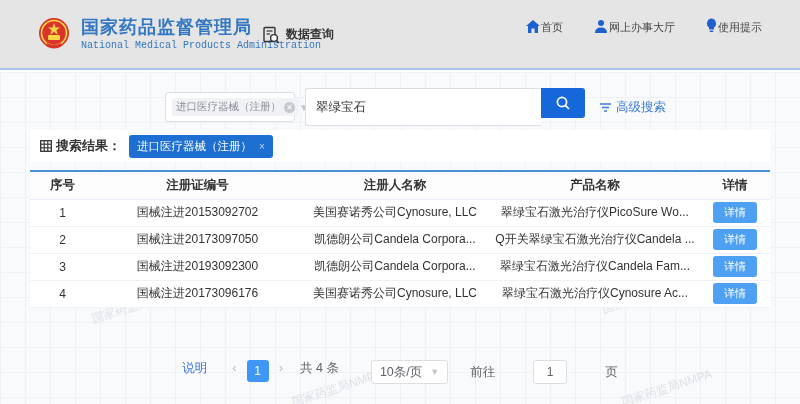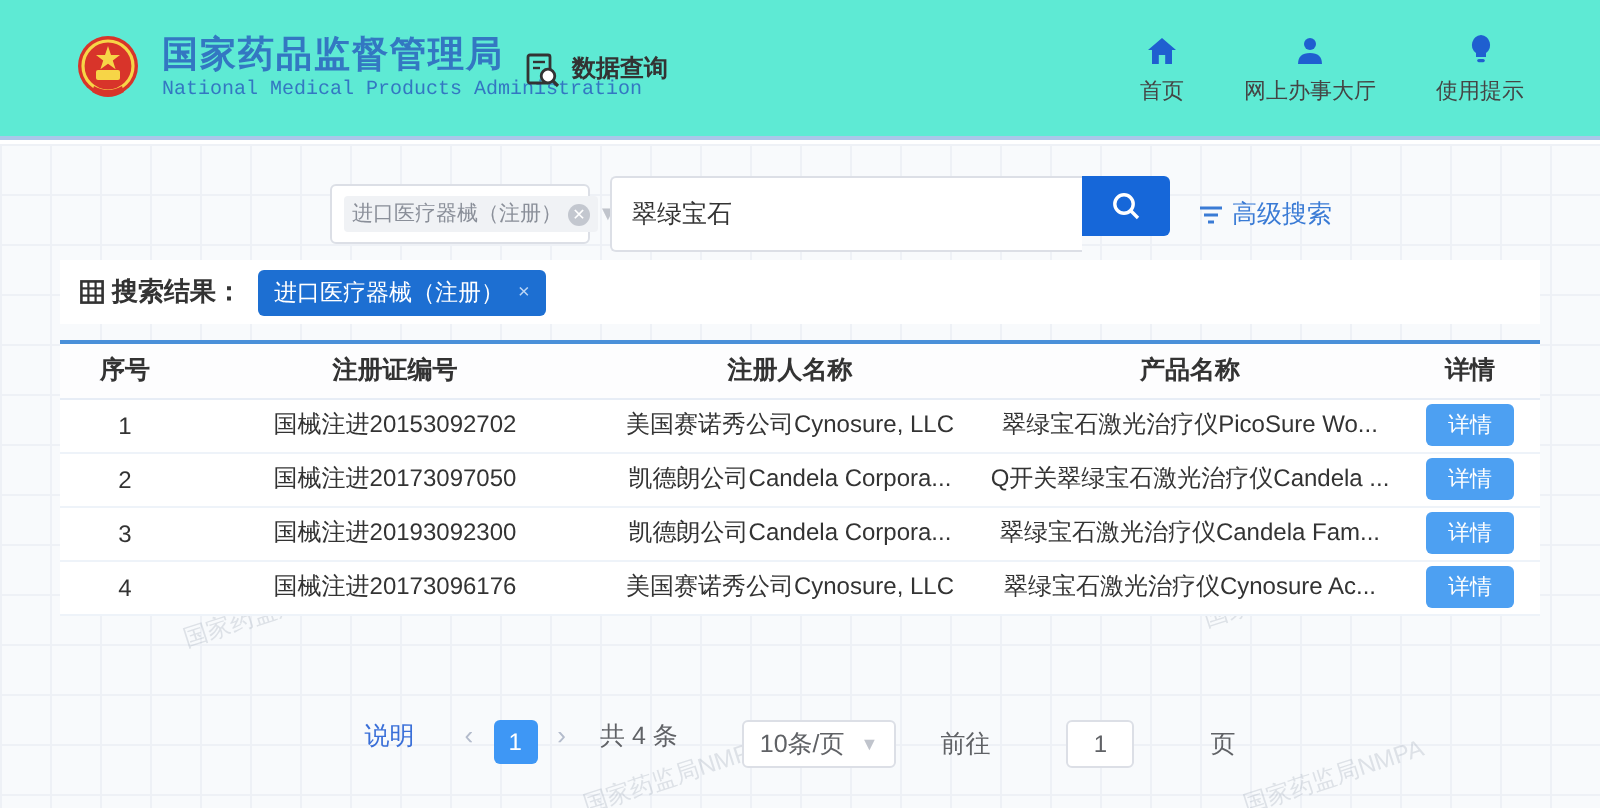--- a/index.html
+++ b/index.html
@@ -1,30 +1,30 @@
 <!DOCTYPE html>
 <html><head>
 <meta charset="utf-8">
 <style>
   * { margin:0; padding:0; box-sizing:border-box; }
   html,body { width:800px; height:404px; }
   body { font-family:"Liberation Sans","DejaVu Sans",sans-serif; background:#fff; overflow:hidden; }
   .page { position:relative; width:800px; height:404px; background:#fff; overflow:hidden; }
 
   
-  .header { position:absolute; top:0; left:0; width:800px; height:70px; background:#5eead4; border-bottom:2px solid #a9c7e9; }
+  .header { position:absolute; top:0; left:0; width:800px; height:70px; background:#e5e5e5; border-bottom:2px solid #a9c7e9; }
   .brand { position:absolute; left:36px; top:16px; display:flex; align-items:center; }
   .emblem { width:36px; height:36px; flex:0 0 36px; }
   .brand-text { margin-left:9px; }
   .brand-cn { font-size:18px; font-weight:bold; color:#3377c2; letter-spacing:1px; line-height:1.15; }
   .brand-en { font-size:10px; color:#3377c2; margin-top:2px;font-family:Liberation Mono, monospace; }
   .app-title { position:absolute; left:262px; top:26px; display:flex; align-items:flex-start; font-size:12px; color:#333; font-weight:bold; }
   .app-title svg { margin-right:5px; }
   .top-nav { position:absolute; right:38px; top:15px; display:flex; gap:30px; }
-  .nav-item { display:flex; flex-direction:column; align-items:center; cursor:pointer; }
+  .nav-item { display:flex; flex-direction:row; align-items:center; cursor:pointer; }
   .nav-item .ico { height:18px; display:flex; align-items:flex-end; }
   .nav-item .lbl { font-size:11px; color:#444; margin-top:5px; white-space:nowrap; }
 
   
   .content { position:absolute; top:72px; left:0; width:800px; height:332px;
     background-color:#f8fafc;
     background-image:linear-gradient(#eef1f6 1px, transparent 1px), linear-gradient(90deg,#eef1f6 1px, transparent 1px);
     background-size:25px 25px; }
   .wm { position:absolute; font-size:12px; color:rgba(150,160,175,0.28); transform:rotate(-18deg); white-space:nowrap; pointer-events:none; }
 

